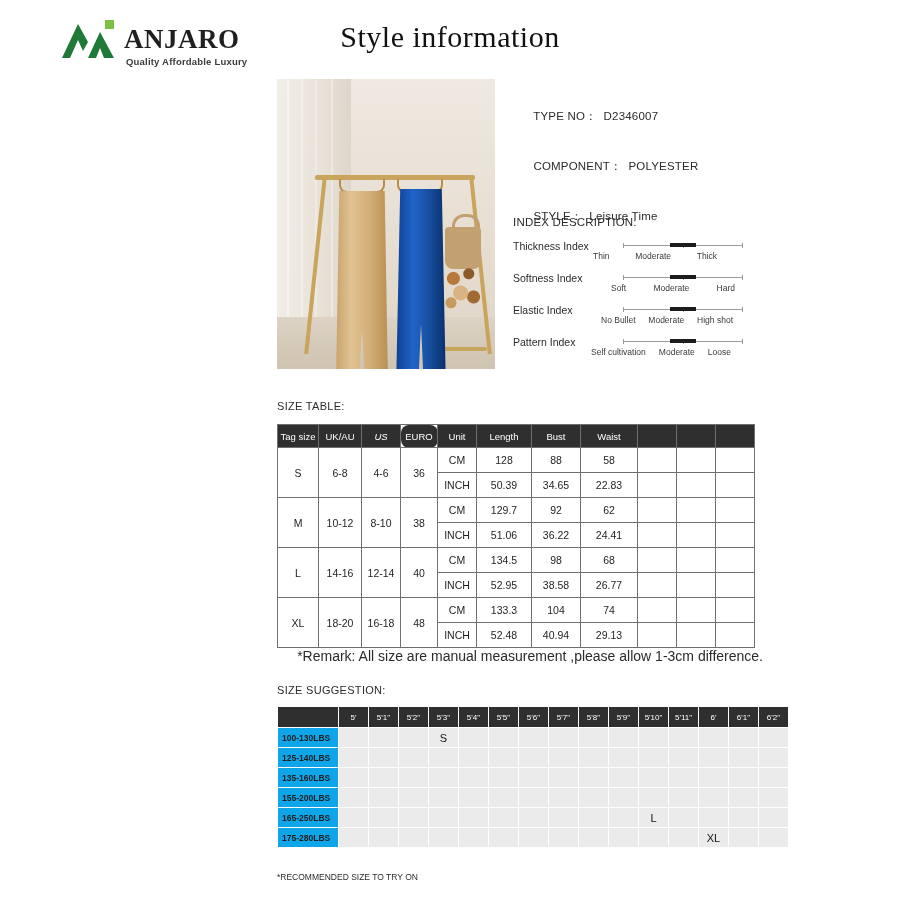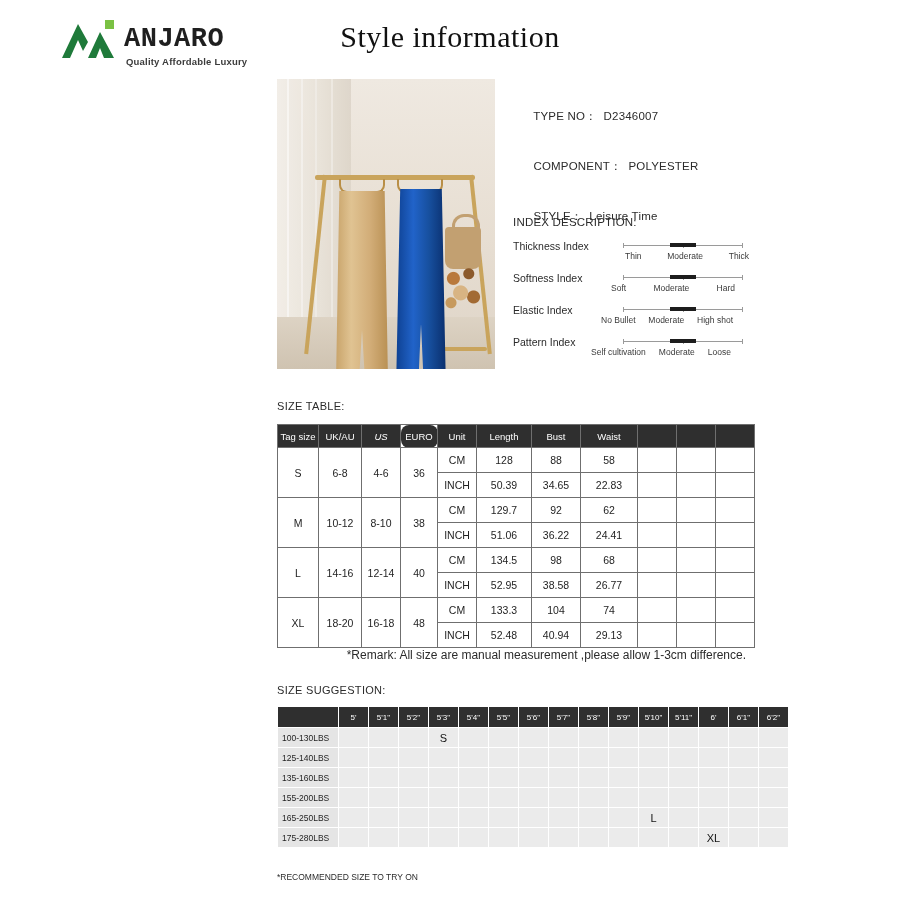--- a/index.html
+++ b/index.html
@@ -33,21 +33,21 @@
     position: absolute;
     left: 0;
     top: 2px;
     width: 62px;
     height: 44px;
   }
   .logo-text {
     position: absolute;
     left: 66px;
     top: 8px;
-    font-family: Liberation Mono, monospace;
+    font-family: Liberation Serif, serif;
     font-size: 27px;
     font-weight: bold;
     letter-spacing: 0.5px;
     color: #1f1f1f;
   }
   .logo-sub {
     position: absolute;
     left: 68px;
     top: 40px;
     font-size: 9.5px;
@@ -295,25 +295,25 @@
   .c-us  { width: 38px; font-style: italic; }
   .c-eu  { width: 36px; border-radius: 8px; }
   .c-unit{ width: 38px; }
   .c-len { width: 54px; }
   .c-bust{ width: 48px; }
   .c-waist{width: 56px; }
   .c-blank{ width: 38px; }
 
   .remark {
     position: absolute;
-    left: 278px;
+    left: 295px;
     top: 648px;
     width: 468px;
     text-align: right;
-    font-size: 12px;
+    font-size: 14px;
     color: #2b2b2b;
   }
 
   
   table.sugg-table {
     position: absolute;
     left: 277px;
     top: 706px;
     border-collapse: collapse;
     font-size: 8px;
@@ -328,23 +328,23 @@
     background: #ebebeb;
   }
   table.sugg-table thead th {
     background: #2f2f2f;
     color: #fff;
     font-weight: normal;
     height: 20px;
     font-size: 8px;
   }
   table.sugg-table tbody th {
-    background: #e5e5e5;
+    background: #0ea5e9;
     color: #1e1e1e;
-    font-weight: normal;
+    font-weight: bold;
     text-align: left;
     padding-left: 4px;
     width: 56px;
     font-size: 8.5px;
   }
   td.col { width: 29px; }
   td.hl { background: #a8a8a8; }
   td.lbl {
     background: #a8a8a8;
     font-size: 11px;
@@ -409,21 +409,21 @@
   <div class="index-block">
 
     <div class="idx-row">
       <div class="idx-label">Thickness Index</div>
       <div class="idx-track">
         <div class="idx-tick" style="left:0px"></div>
         <div class="idx-tick" style="left:60px"></div>
         <div class="idx-tick" style="left:119px"></div>
         <div class="idx-sel" style="left:47px"></div>
       </div>
-      <div class="idx-opts" style="left:124px; width:124px; transform:translateX(-12px)">
+      <div class="idx-opts" style="left:92px; width:124px; transform:translateX(-12px)">
         <span>Thin</span>
         <span>Moderate</span>
         <span>Thick</span>
       </div>
     </div>
 
     <div class="idx-row">
       <div class="idx-label">Softness Index</div>
       <div class="idx-track">
         <div class="idx-tick" style="left:0px"></div>

